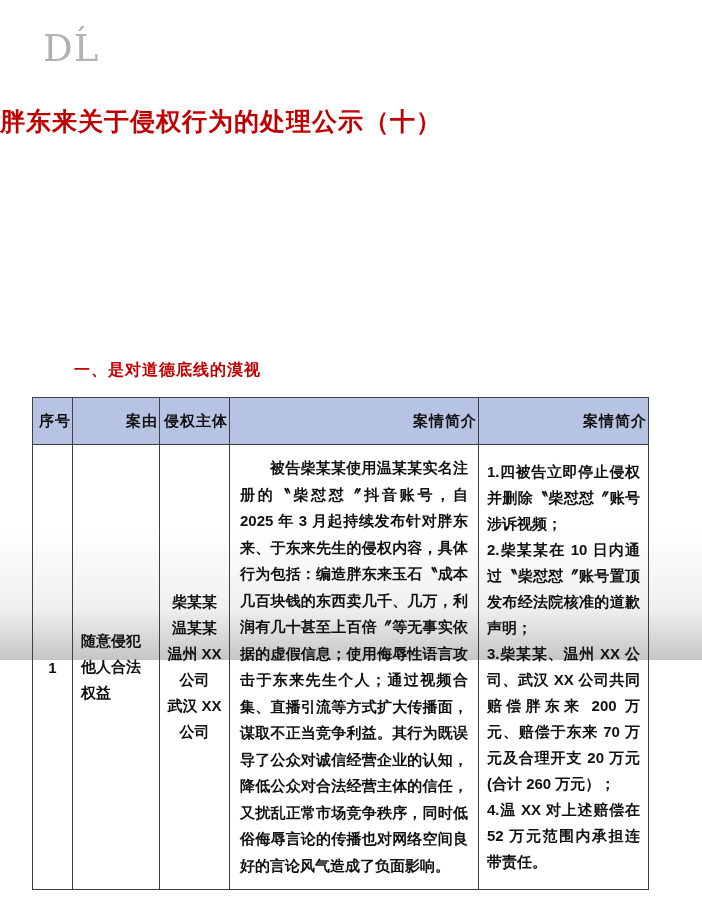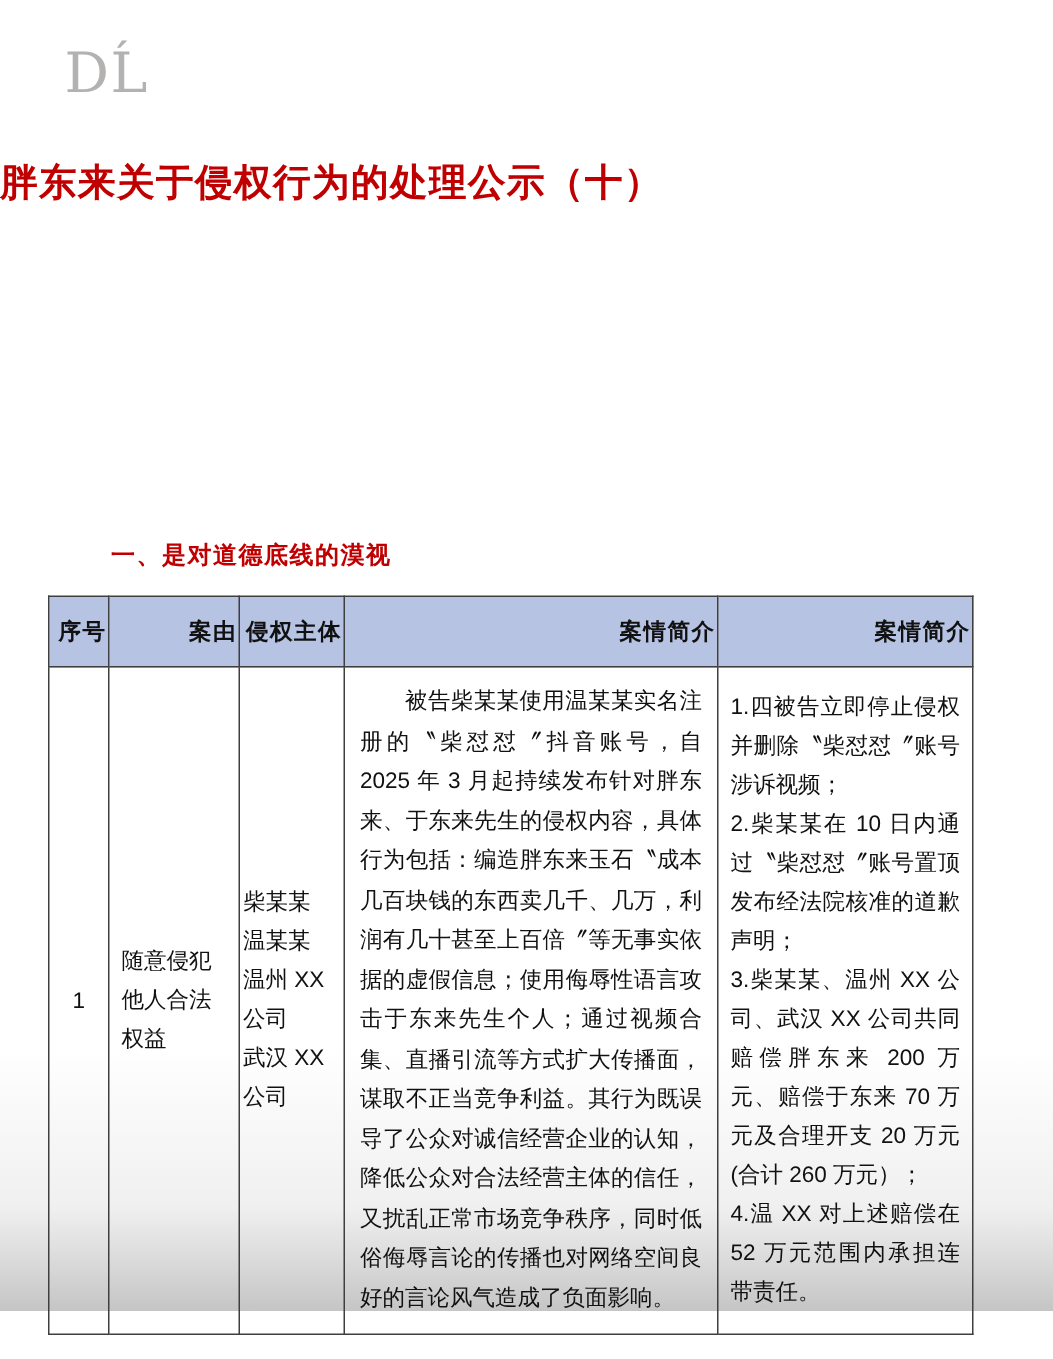--- a/index.html
+++ b/index.html
@@ -7,21 +7,21 @@
     padding: 0;
     width: 702px;
     height: 906px;
     overflow: hidden;
     background: #ffffff;
     font-family: "Liberation Sans", sans-serif;
   }
   .page {
     position: relative;
     width: 702px;
-    height: 874px;
+    height: 660px;
     background: linear-gradient(180deg, #ffffff 0%, #ffffff 80%, #f0f0f0 92%, #dedede 95.5%, #c5c5c5 100%);
   }
   .logo {
     position: absolute;
     left: 43px;
     top: 30px;
     font-family: "DejaVu Serif", serif;
     font-size: 37px;
     line-height: 1;
     color: #b3b2b0;
@@ -63,21 +63,21 @@
     position: absolute;
     top: 397px;
     left: 32px;
     width: 616px;
     border-collapse: collapse;
     table-layout: fixed;
     color: #111111;
   }
   table.cases th, table.cases td {
     border: 1px solid #3f3f3f;
-    font-weight: 400;
+    font-weight: 700;
     vertical-align: middle;
   }
   table.cases th {
     background: #b6c3e3;
     height: 44px;
     font-size: 15px;
     font-weight: 700;
     text-align: right;
     letter-spacing: 1px;
   }
@@ -91,21 +91,21 @@
     font-size: 15px;
     height: 414px;
   }
   td.cell-cause {
     text-align: left;
     padding: 0 8px;
     font-size: 15px;
     line-height: 26px;
   }
   td.cell-infringer {
-    text-align: left;
+    text-align: center;
     padding: 17px 2px;
     font-size: 15px;
     line-height: 26px;
     white-space: pre-line;
   }
   td.cell-summary {
     padding: 6px 10px;
     font-size: 15px;
     line-height: 26.5px;
     text-align: justify;

